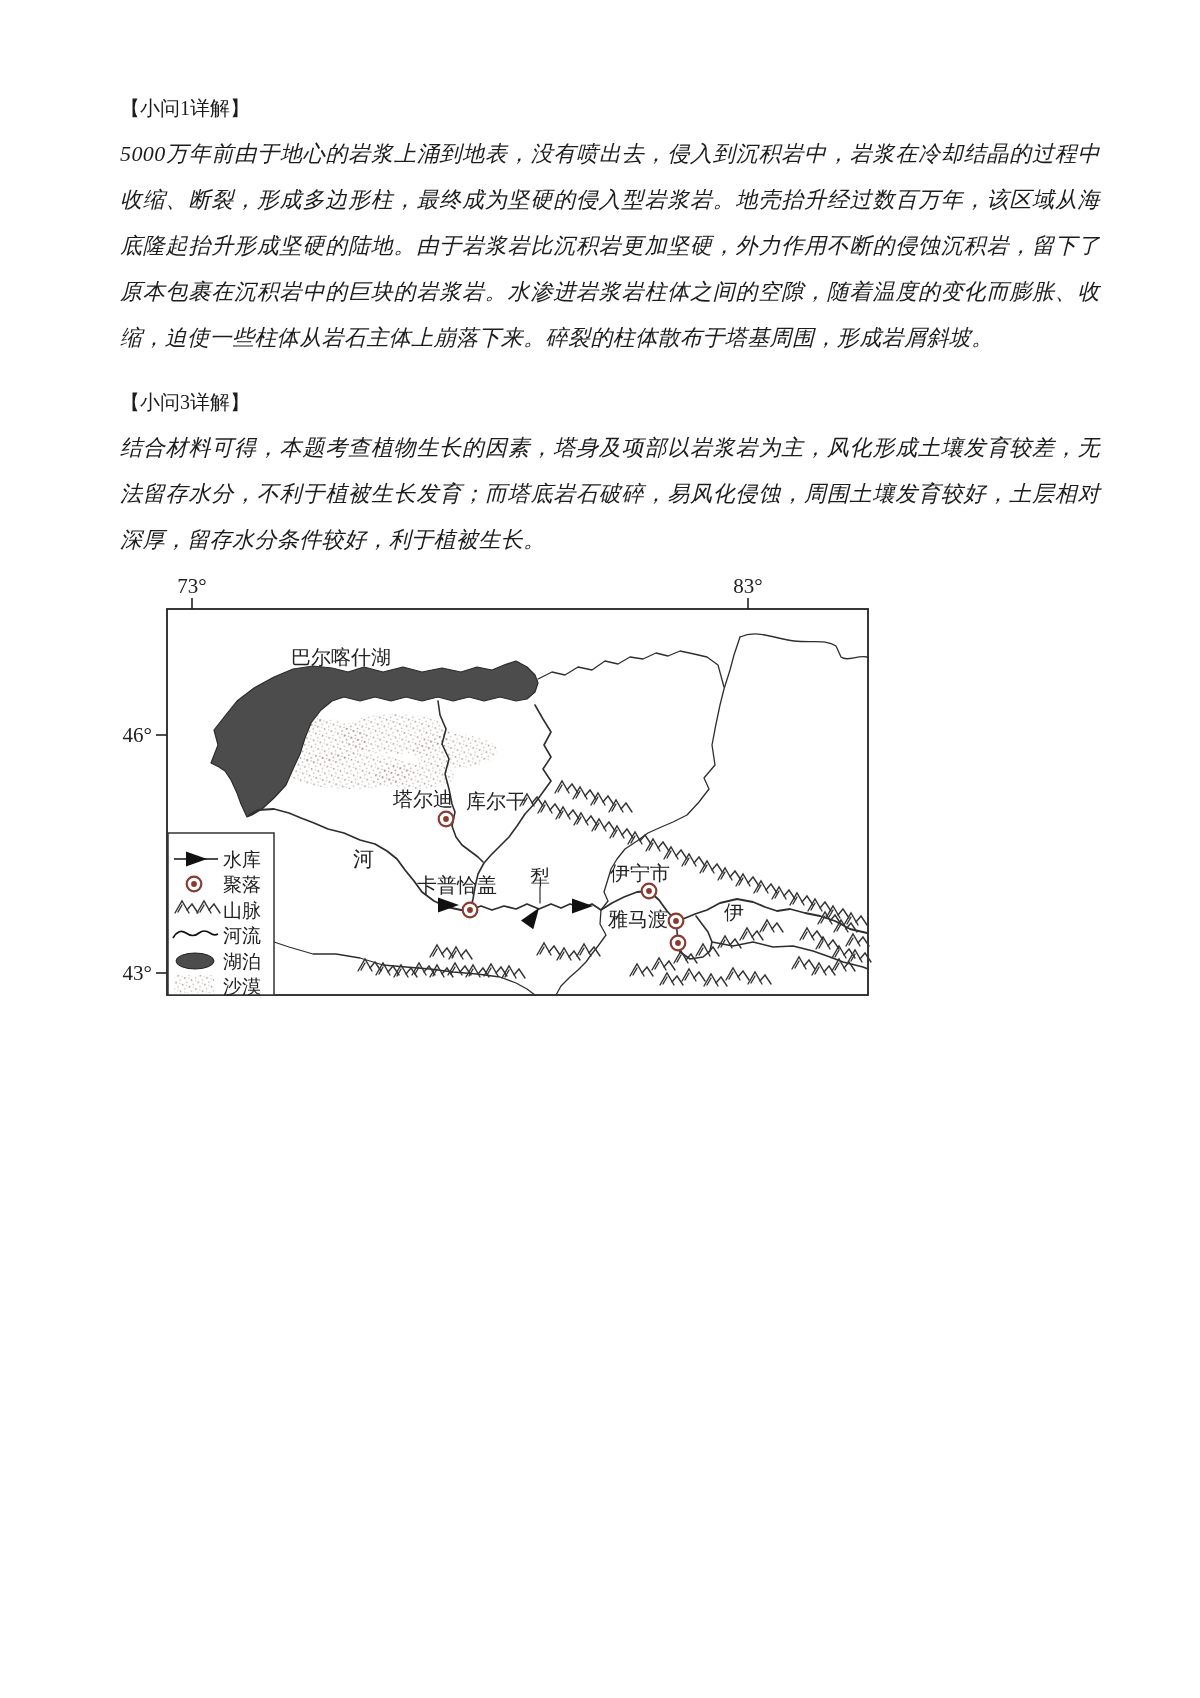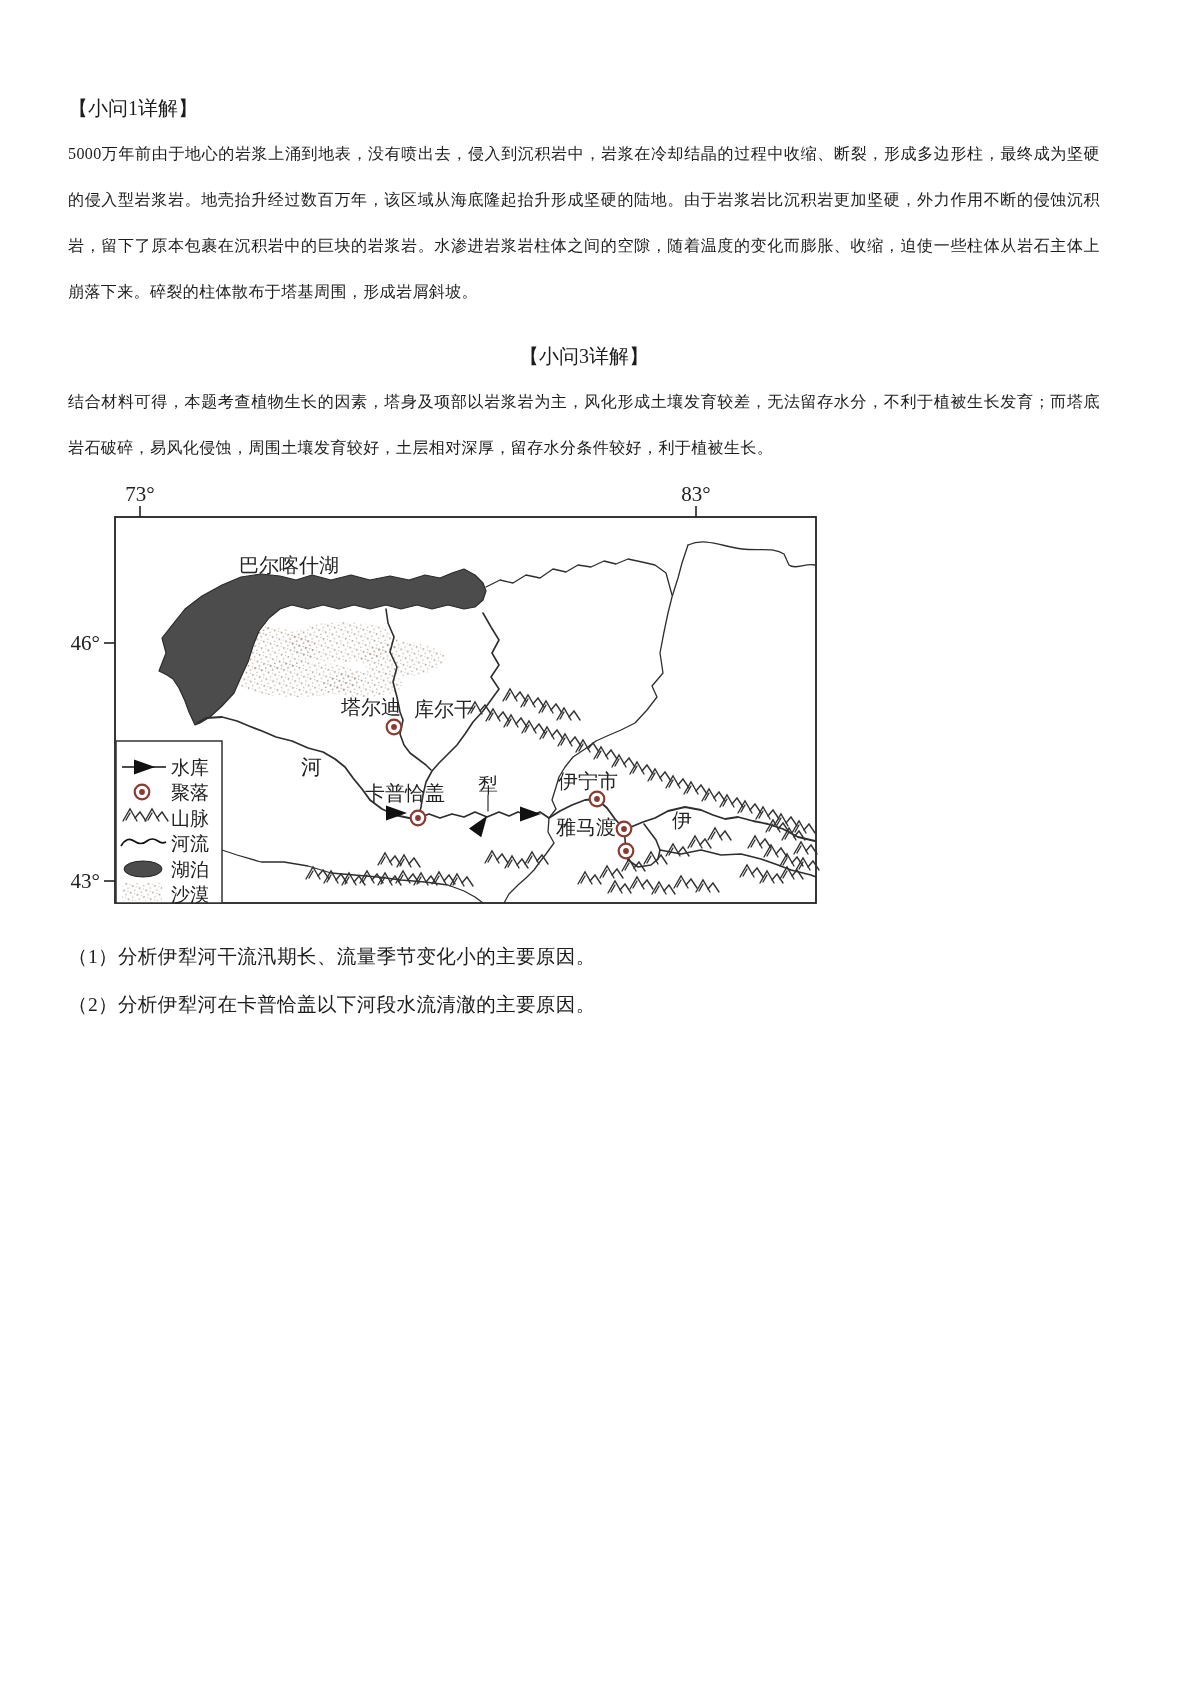--- a/index.html
+++ b/index.html
@@ -1,25 +1,25 @@
 <!DOCTYPE html>
 <html><head>
 <meta charset="utf-8">
 <style>
   html,body{margin:0;padding:0;background:#ffffff;}
   body{
     width:1200px;height:1698px;position:relative;overflow:hidden;
     font-family:"Liberation Serif","DejaVu Serif",serif;
     color:#1c1c1c;
   }
-  .page{padding:85px 100px 0 68px;}
+  .page{padding:85px 100px 0 120px;}
   .hd{font-size:20px;line-height:46px;}
-  .para{font-size:16px;line-height:46px;text-align:justify;letter-spacing:0.4px;}
+  .para{font-size:22px;line-height:46px;text-align:justify;letter-spacing:0.4px;font-style:italic;}
   .para.indent{text-indent:2.3em;}
-  .hd3{margin-top:18px;text-align:center;}
+  .hd3{margin-top:18px;}
   .map-wrap{position:relative;width:780px;height:440px;margin:6px 0 0 -10px;}
   .map-wrap svg{position:absolute;left:0;top:0;}
   .questions{margin-top:16px;}
   .q-line{font-size:19.5px;line-height:48px;text-align:justify;letter-spacing:0.4px;}
   svg text{font-family:"Liberation Serif","DejaVu Serif",serif;fill:#222;}
 </style>
 </head>
 <body>
 
 <div class="page">
@@ -194,18 +194,14 @@
 
         <ellipse cx="85" cy="392" rx="19" ry="8" fill="#4c4c4c" stroke="#222" stroke-width="1"></ellipse>
         <text x="113" y="399" font-size="19">湖泊</text>
 
         <rect x="64" y="406" width="40" height="18" fill="url(#dots)" stroke="none"></rect>
         <text x="113" y="424" font-size="19">沙漠</text>
       </g>
     </svg>
   </div>
 
-  <div class="questions">
-    <div class="q-line">（1）分析伊犁河干流汛期长、流量季节变化小的主要原因。</div>
-    <div class="q-line">（2）分析伊犁河在卡普恰盖以下河段水流清澈的主要原因。</div>
-  </div>
 
 </div>
 
 </body></html>

